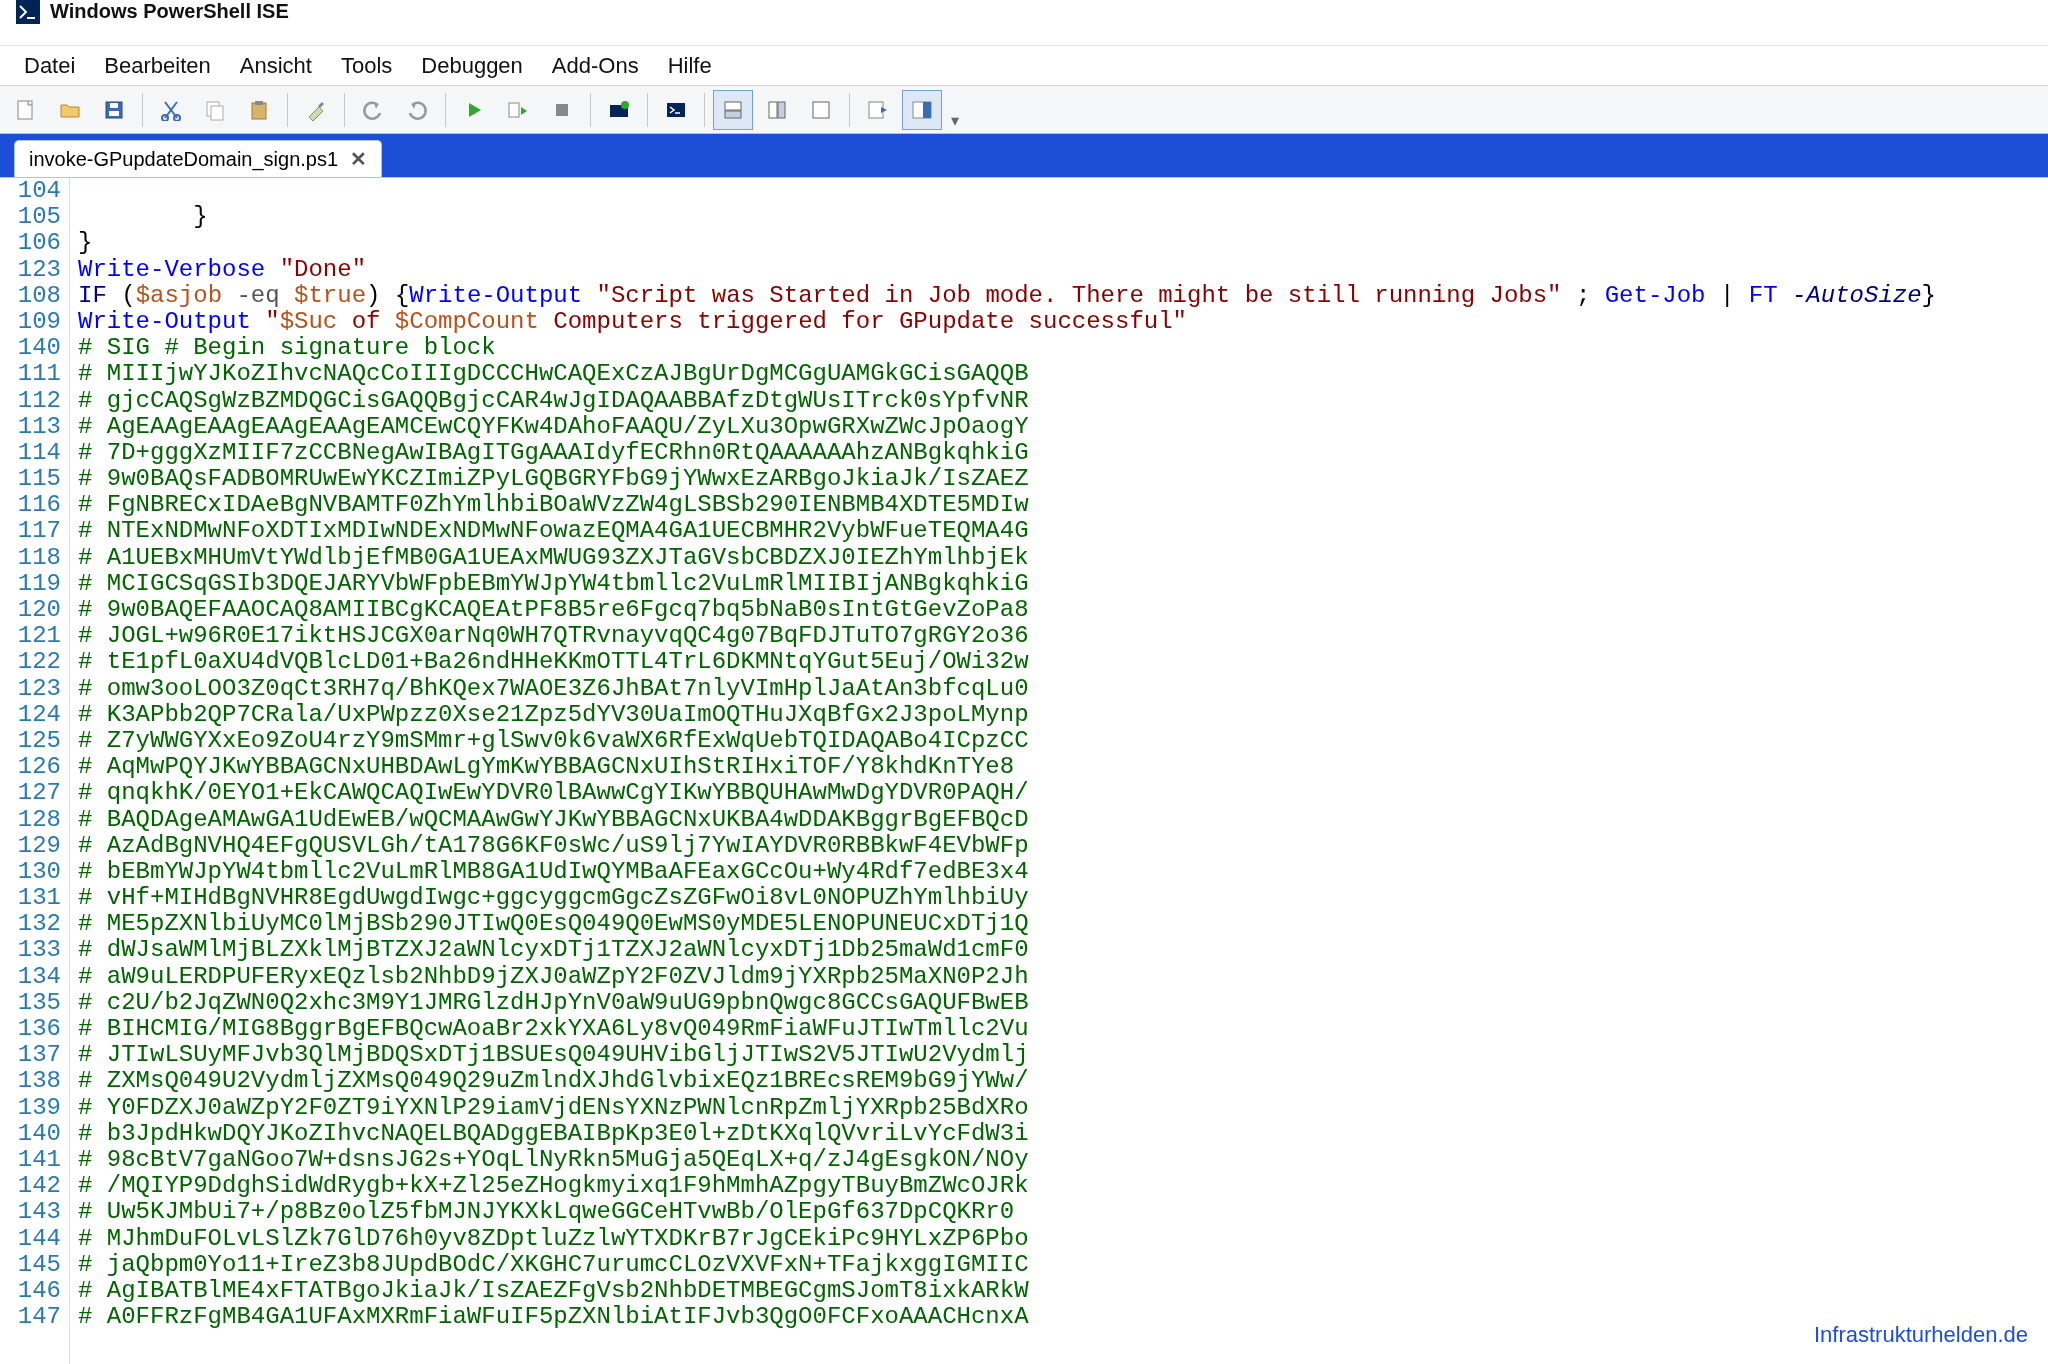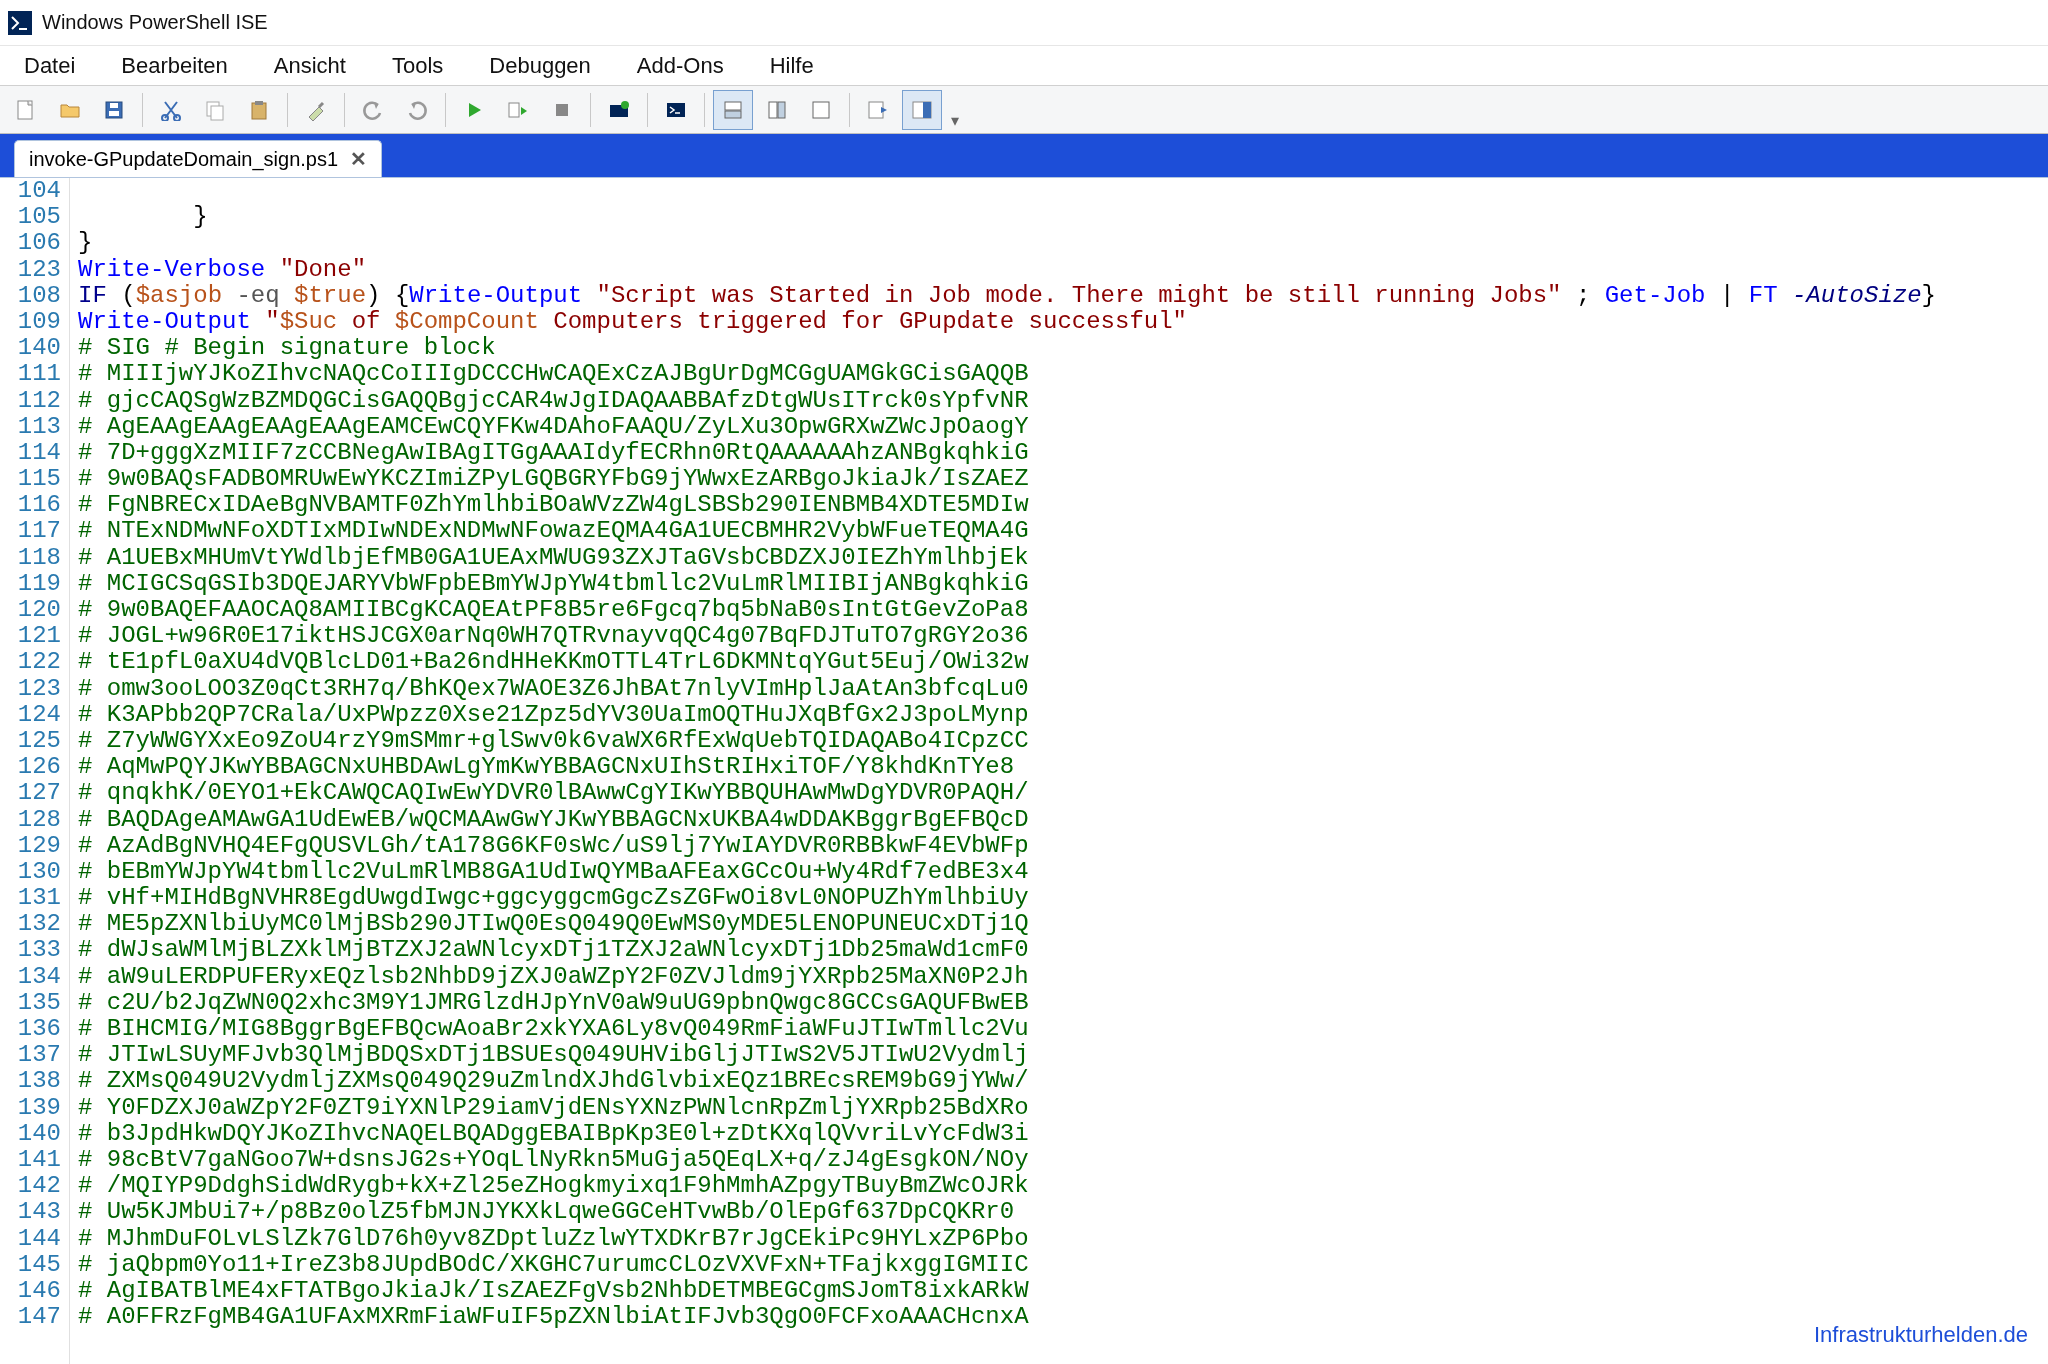--- a/index.html
+++ b/index.html
@@ -8,40 +8,41 @@
     background: #ffffff;
     width: 2048px;
     height: 1364px;
     overflow: hidden;
     position: relative;
   }
   .titlebar {
     height: 46px;
     background: #ffffff;
     display: flex;
-    align-items: center;
-    padding-left: 8px;
+    align-items: flex-start;
+    padding-left: 16px;
     border-bottom: 1px solid #e6e6e6;
+    font-weight: bold;
   }
   .titlebar .appicon {
     width: 24px;
     height: 24px;
     margin-right: 10px;
   }
   .titlebar .apptitle {
     font-size: 20px;
     color: #111;
   }
   .menubar {
     height: 40px;
     background: #ffffff;
     display: flex;
     align-items: center;
     padding-left: 10px;
-    gap: 18px;
+    gap: 1px;
     border-bottom: 1px solid #d0d0d0;
   }
   .menuitem {
     padding: 6px 14px;
     font-size: 22px;
     color: #111;
     cursor: default;
   }
   .toolbar {
     height: 48px;

